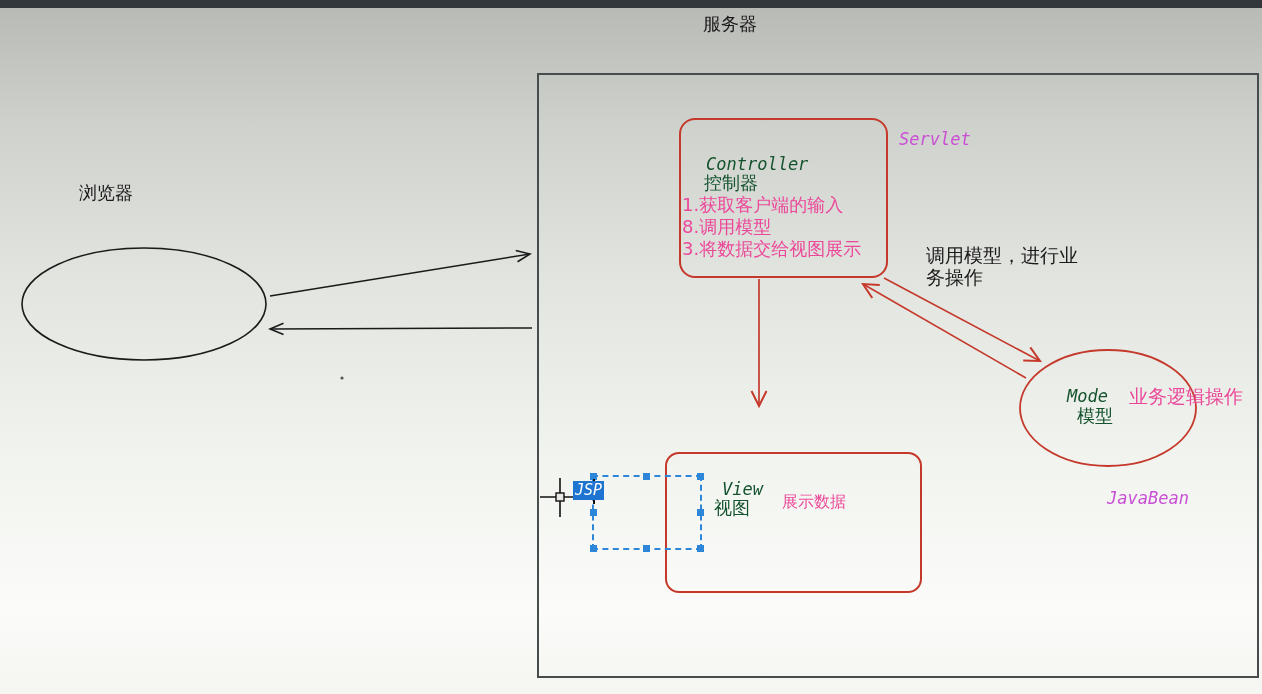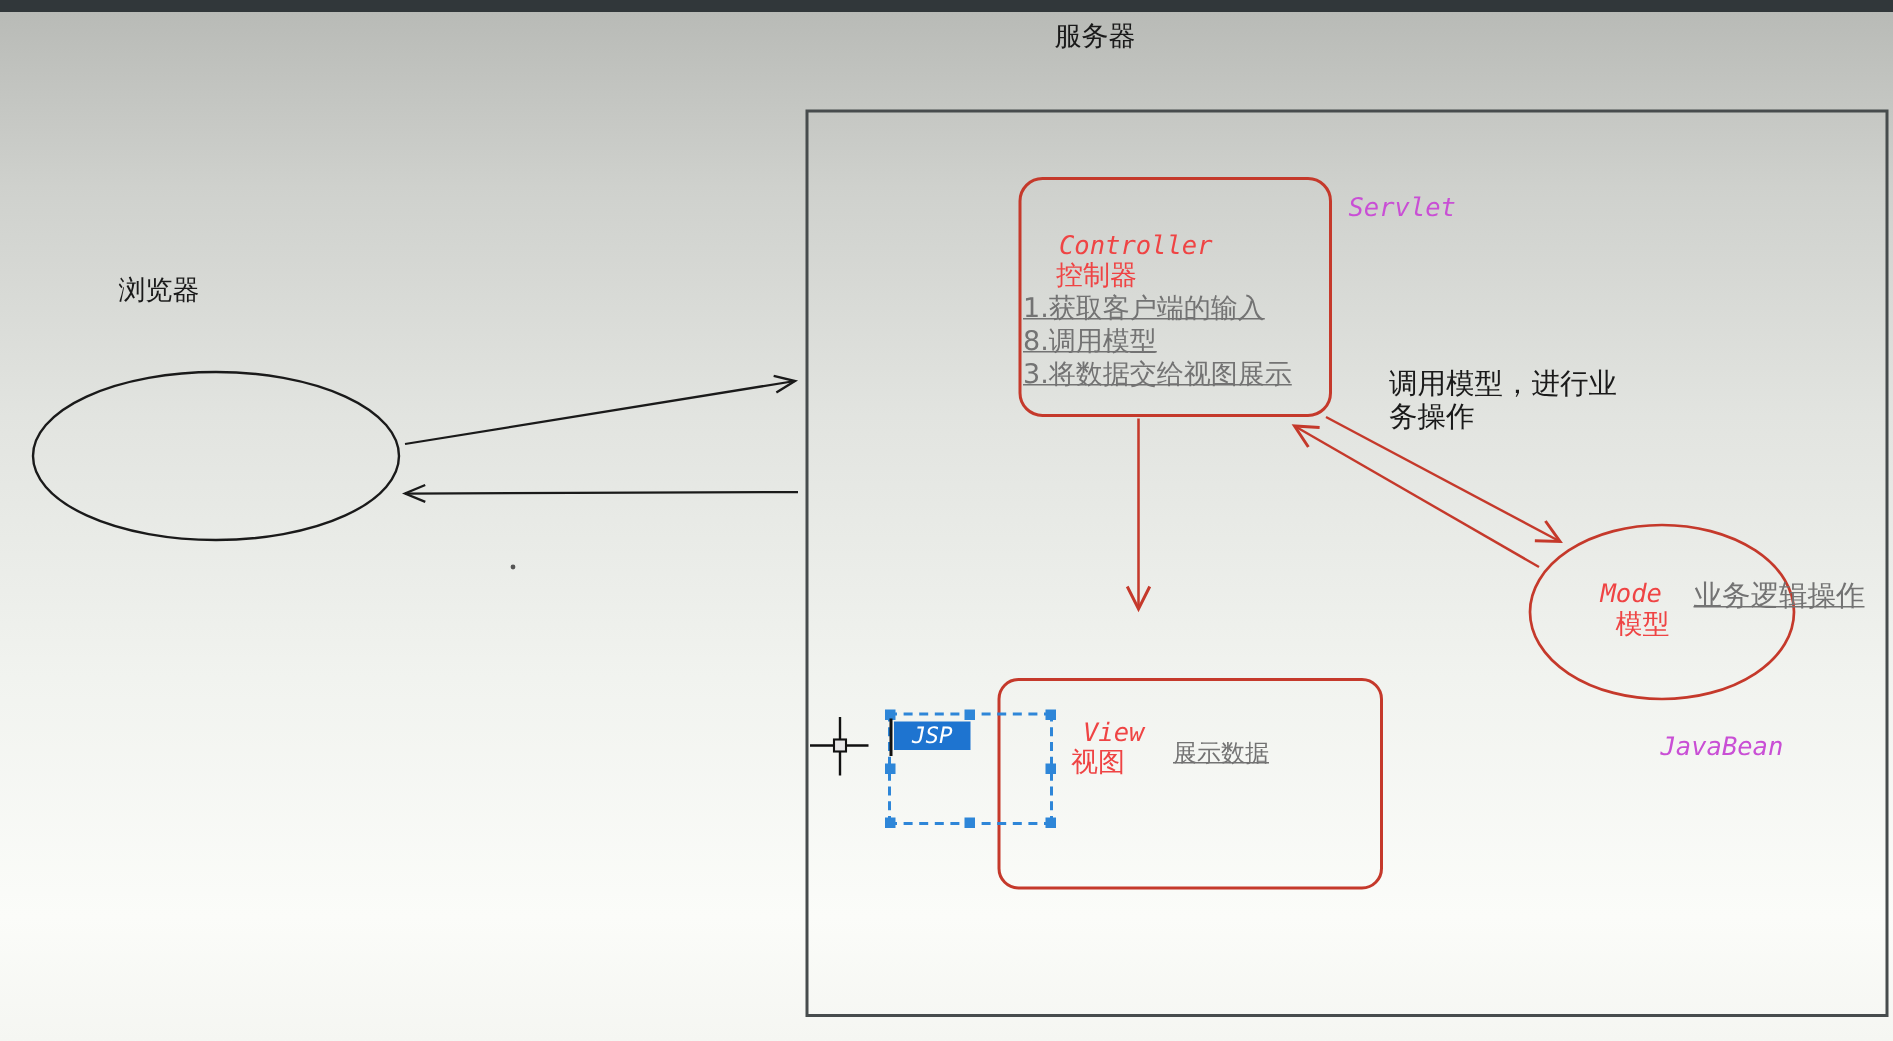--- a/index.html
+++ b/index.html
@@ -9,22 +9,22 @@
     position: relative;
     background: linear-gradient(180deg, #b7b9b5 0%, #cfd1cd 18%, #e2e4e0 40%, #f1f3ef 65%, #fbfcf9 88%, #f5f6f2 100%);
   }
   .titlebar {
     position: absolute; left: 0; top: 0; width: 1262px; height: 8px;
     background: #31373a;
   }
   .abs { position: absolute; white-space: nowrap; }
   .mono { font-family: "DejaVu Sans Mono", "Liberation Mono", monospace; font-style: italic; }
   .black-text { color: #1a1a1a; }
-  .red-text { color: #ef4444; }
-  .blue-text { color: #737373; text-decoration: underline; }
+  .red-text { color: #14532d; }
+  .blue-text { color: #ec4899; }
   .magenta-text { color: #c94fd5; }
 
   .server-box {
     position: absolute; left: 537px; top: 73px; width: 722px; height: 605px;
     border: 2px solid #474c4d;
   }
   .controller-box {
     position: absolute; left: 679px; top: 118px; width: 209px; height: 160px;
     border: 2px solid #c5392b; border-radius: 16px;
   }
@@ -49,23 +49,23 @@
   .h-ml { left: -4px;  top: calc(50% - 4px); }
   .h-mr { right: -4px; top: calc(50% - 4px); }
   .h-bl { left: -4px;  bottom: -4px; }
   .h-bm { left: calc(50% - 4px); bottom: -4px; }
   .h-br { right: -4px; bottom: -4px; }
   .jsp-caret {
     position: absolute; left: 593px; top: 479px; width: 2px; height: 25px;
     background: #111;
   }
   .jsp-highlight {
-    position: absolute; left: 596px; top: 481px;
+    position: absolute; left: 573px; top: 481px;
     background: #1e74d0; color: #ffffff;
-    font-size: 15px; line-height: 19px; padding: 0 12px;
+    font-size: 15px; line-height: 19px; padding: 0 2px;
   }
   .fs17 { font-size: 17px; }
   .fs18 { font-size: 18px; }
   .fs19 { font-size: 19px; }
   .fs20 { font-size: 16px; }
 </style>
 </head>
 <body>
 
 <div class="titlebar"></div>

